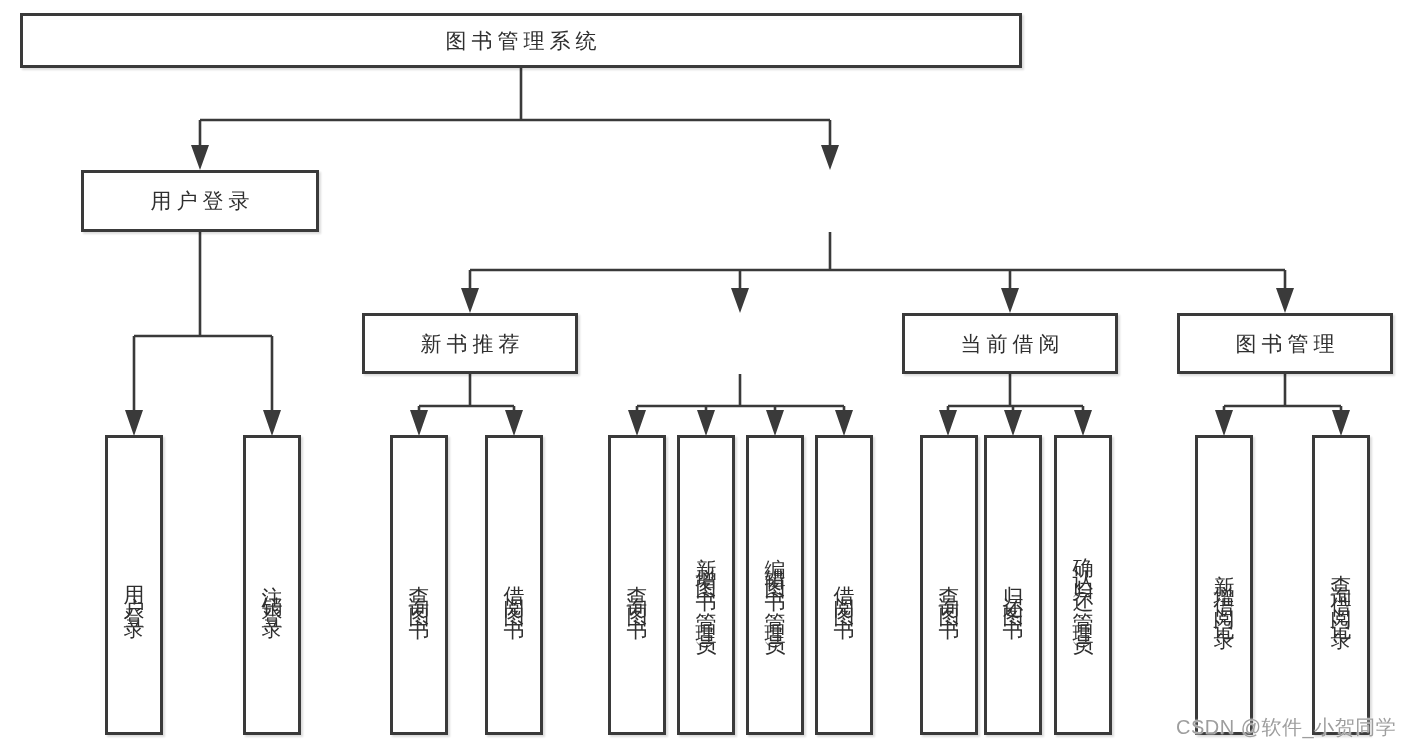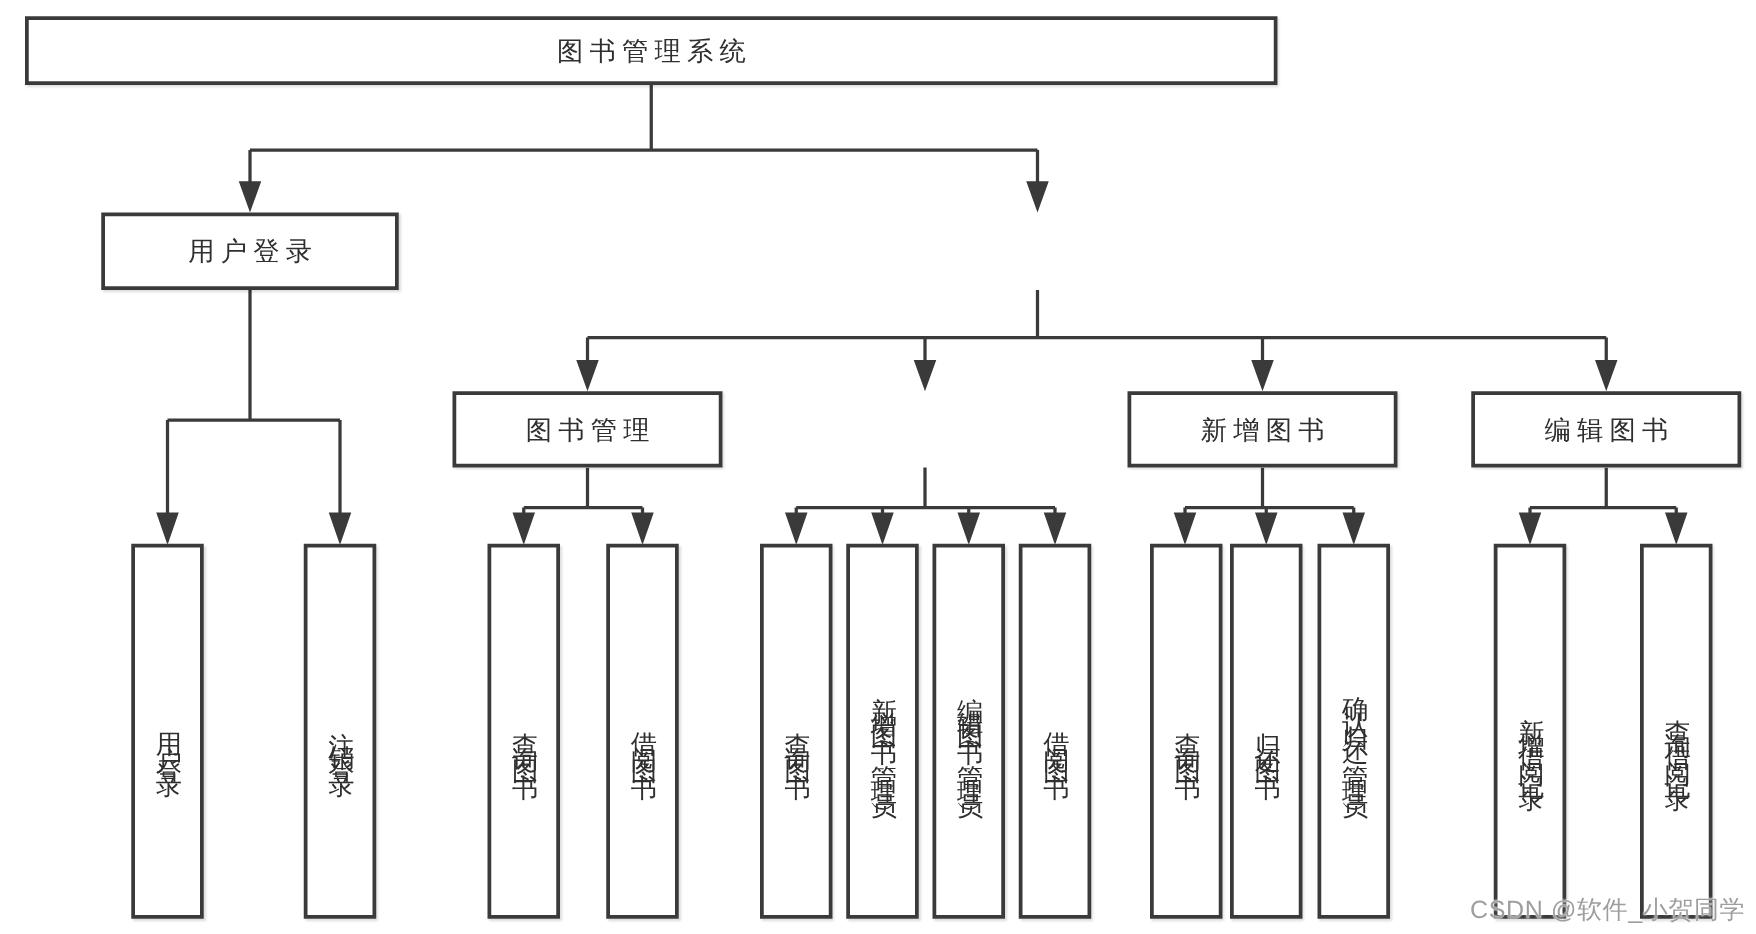--- a/index.html
+++ b/index.html
@@ -90,27 +90,27 @@
 
   <div class="node hz" style="left:20px;top:13px;width:1002px;height:55px;">
     <span>图书管理系统</span>
   </div>
 
   <div class="node hz" style="left:81px;top:170px;width:238px;height:62px;">
     <span>用户登录</span>
   </div>
 
   <div class="node hz" style="left:362px;top:313px;width:216px;height:61px;">
-    <span>图书管理</span>
+    <span>新书推荐</span>
   </div>
   <div class="node hz" style="left:902px;top:313px;width:216px;height:61px;">
-    <span>新增图书</span>
+    <span>当前借阅</span>
   </div>
   <div class="node hz" style="left:1177px;top:313px;width:216px;height:61px;">
-    <span>编辑图书</span>
+    <span>图书管理</span>
   </div>
 
   <div class="node leaf" style="left:105px;">
     <span>用户登录</span>
   </div>
   <div class="node leaf" style="left:243px;">
     <span>注销登录</span>
   </div>
 
   <div class="node leaf" style="left:390px;">

